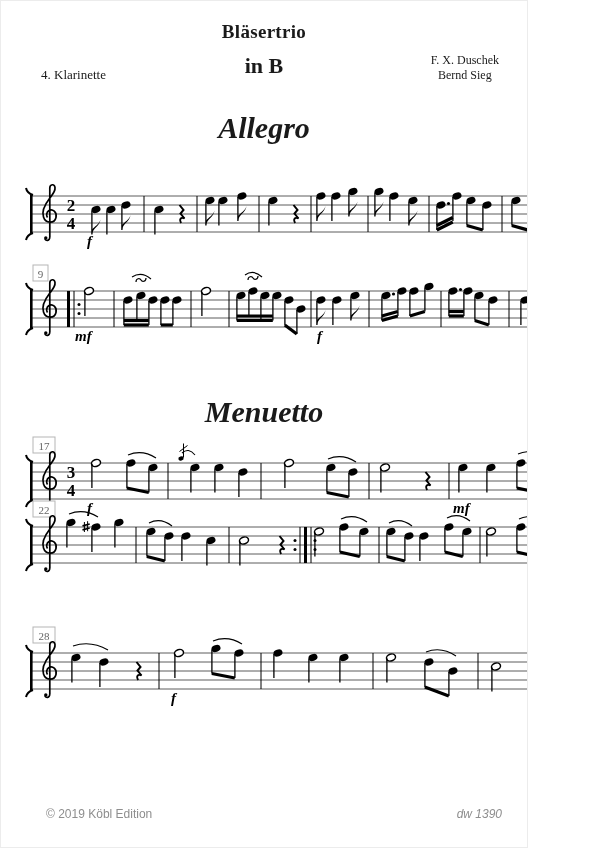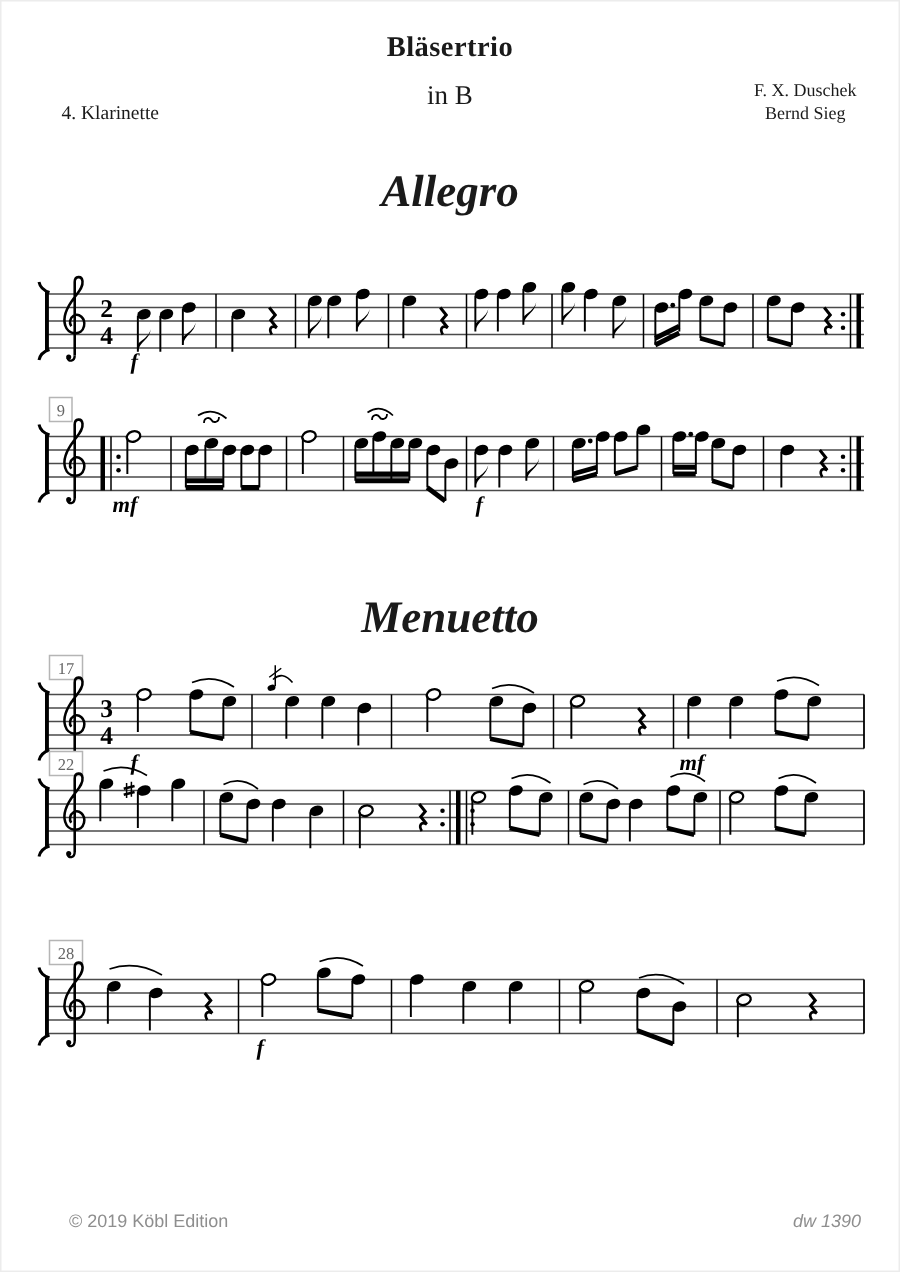--- a/index.html
+++ b/index.html
@@ -1,21 +1,21 @@
 <!DOCTYPE html>
 <html><head>
 <meta charset="utf-8">
 <style>
   html,body{margin:0;padding:0;background:#fff;}
-  #sheet{position:relative;width:600px;height:848px;background:#ffffff;
+  #sheet{position:relative;width:528px;height:848px;background:#ffffff;
          border:1px solid #ececec;box-sizing:border-box;overflow:hidden;
          font-family:"Liberation Serif","DejaVu Serif",serif;color:#1a1a1a;}
   .center{position:absolute;left:0;right:0;text-align:center;}
   .title1{top:20px;font-size:19px;font-weight:bold;letter-spacing:.3px;}
-  .title2{top:52px;font-size:18px;font-weight:normal;}
+  .title2{top:52px;font-size:22px;font-weight:bold;}
   .credits{position:absolute;right:28px;top:52px;text-align:center;font-size:12px;line-height:15px;}
   .part{position:absolute;left:40px;top:66px;font-size:13px;}
   .tempo{font-style:italic;font-weight:bold;font-size:30px;}
   #tempo-allegro{top:110px;}
   #tempo-menuetto{top:394px;}
   .system{position:absolute;left:0;width:600px;height:100px;}
   .footer{position:absolute;top:806px;font-size:12px;color:#8e8e8e;
           font-family:"Liberation Sans","DejaVu Sans",sans-serif;}
   .footer.left{left:45px;} .footer.right{right:25px;font-style:italic;}
 </style>

